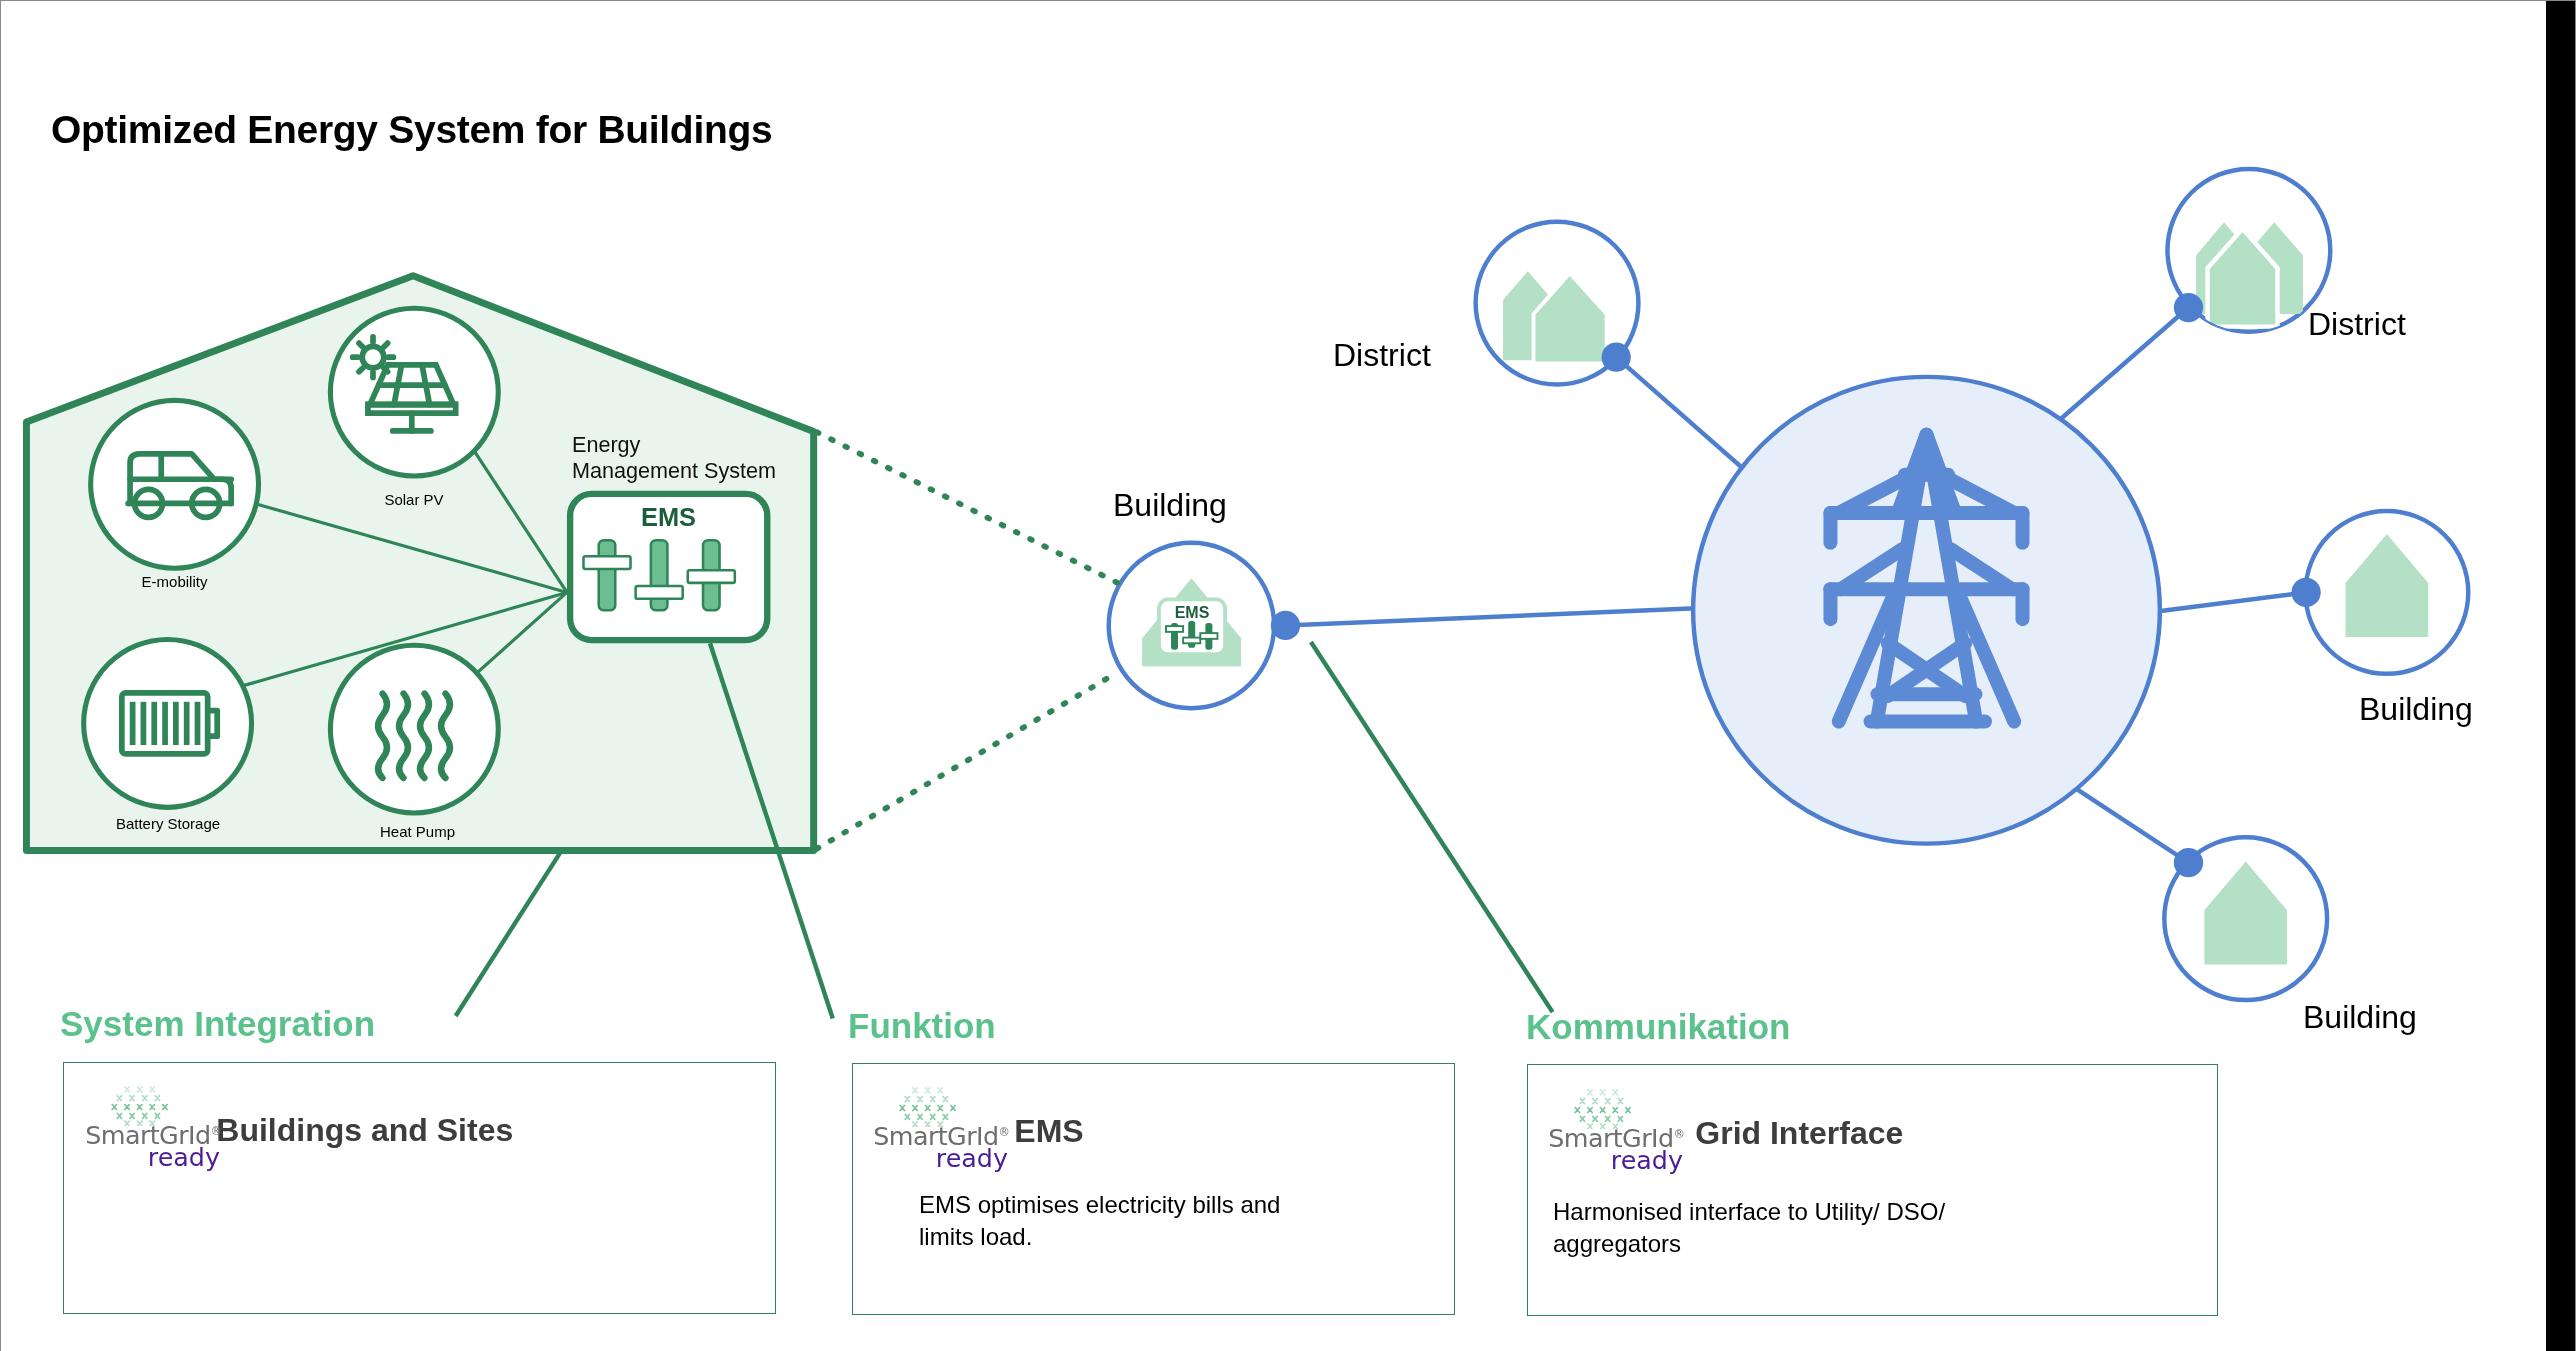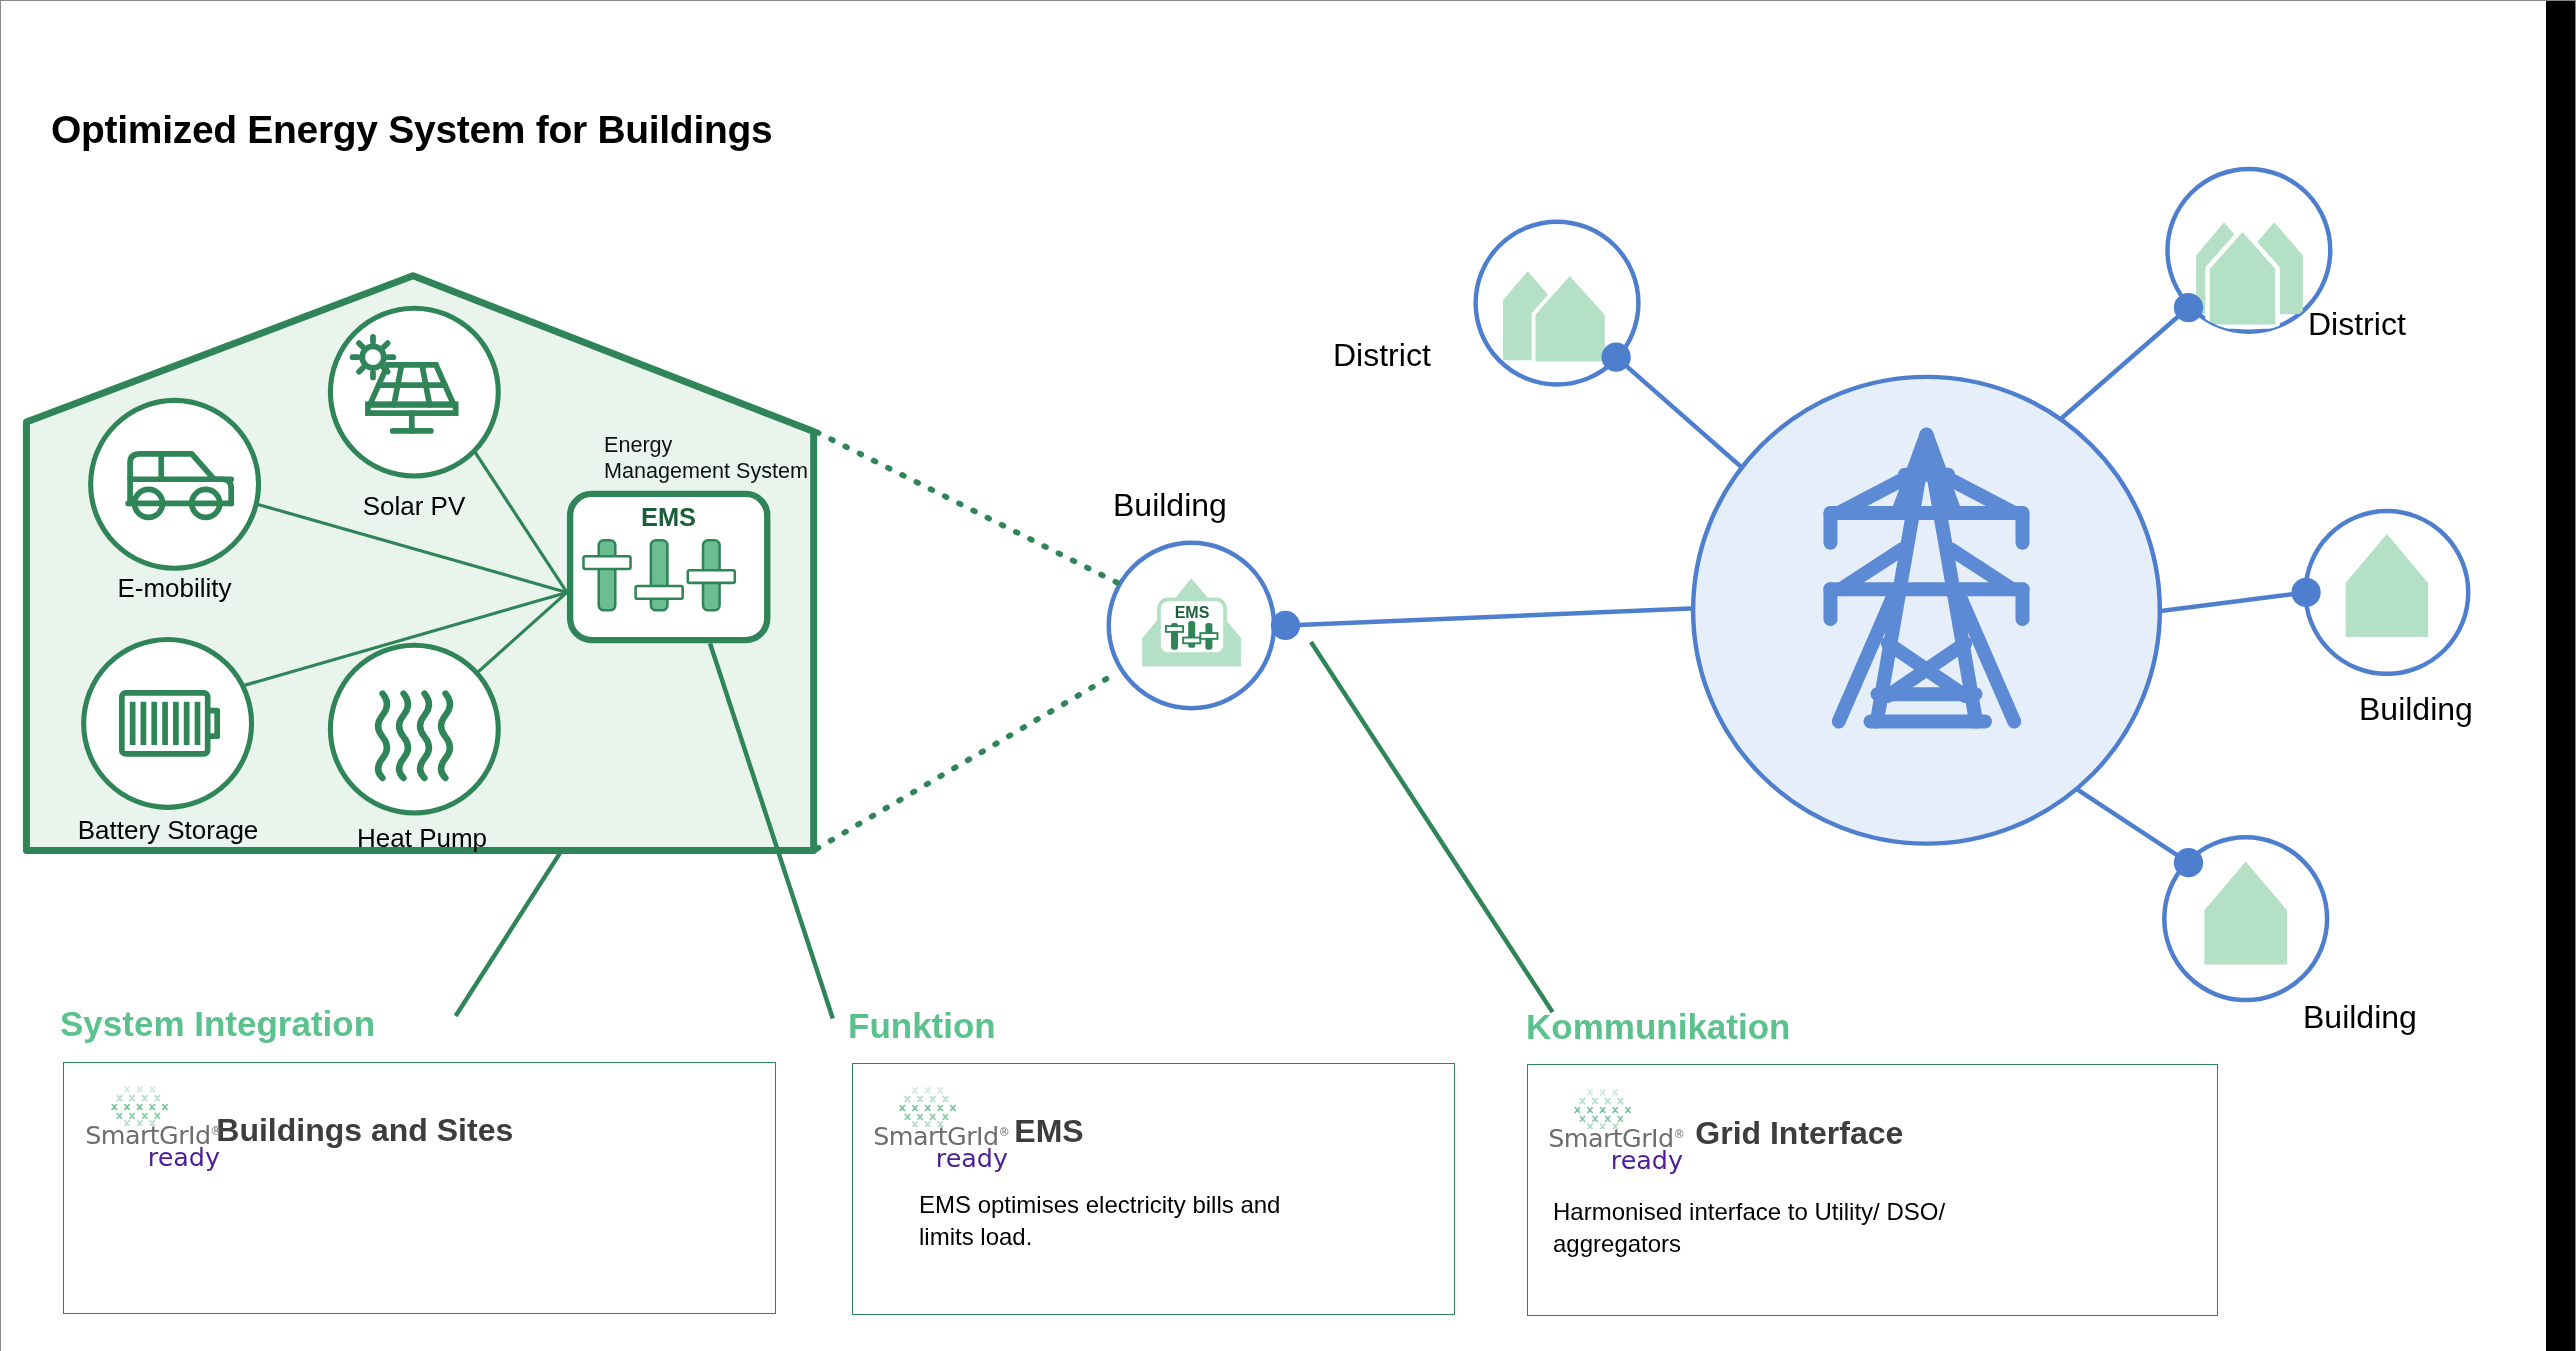--- a/index.html
+++ b/index.html
@@ -6,21 +6,21 @@
   body{width:2576px;height:1352px;font-family:"Liberation Sans",sans-serif;position:relative;overflow:hidden;}
   #root{position:absolute;inset:0;background:#ffffff;border:1.9px solid #8a8a8a;box-sizing:border-box;}
   #blackbar{position:absolute;top:0;right:0;width:29px;height:1352px;background:#000;}
   .svgwrap{position:absolute;top:0;left:0;width:2576px;height:1352px;}
   
   .h-title{position:absolute;font-weight:bold;color:#000;letter-spacing:-0.3px;}
   #title-left{left:50px;top:107px;font-size:39px;}
   #title-right{left:1545px;top:70px;font-size:39px;text-align:center;width:649px;line-height:1.12;}
   
   .node-label{position:absolute;color:#000;font-size:32px;white-space:nowrap;}
-  .small-label{position:absolute;color:#000;font-size:26px;white-space:nowrap;text-align:center;}
+  .small-label{position:absolute;color:#000;font-size:15px;white-space:nowrap;text-align:center;}
   .ems-caption{position:absolute;color:#111;font-size:21.6px;line-height:1.22;}
   .center-label{position:absolute;color:#000;font-weight:bold;font-size:33px;text-align:center;line-height:1.15;width:382px;}
   
   .card-title{position:absolute;font-weight:bold;font-size:35px;color:#5cc28d;white-space:nowrap;}
   .card{position:absolute;border:1.9px solid #2f8557;background:#fff;box-sizing:border-box;}
   .card-head{position:absolute;display:flex;align-items:center;}
   .card-h2{font-size:32px;font-weight:bold;color:#3d3d3d;white-space:nowrap;}
   .card-body{position:absolute;font-size:24px;color:#000;line-height:1.32;white-space:pre-line;}
   
   .sg-logo{position:relative;width:114px;height:95px;flex:0 0 auto;}
@@ -229,21 +229,21 @@
     </g>
   </svg>
 
   <div class="h-title" id="title-left">Optimized Energy System for Buildings</div>
 
   <div class="small-label" style="left:356px;top:490px;width:114px;">Solar PV</div>
   <div class="small-label" style="left:113px;top:572px;width:121px;">E-mobility</div>
   <div class="small-label" style="left:75px;top:814px;width:184px;">Battery Storage</div>
   <div class="small-label" style="left:356px;top:822px;width:121px;">Heat Pump</div>
 
-  <div class="ems-caption" style="left:571px;top:431px;margin-left:32px;">
+  <div class="ems-caption" style="left:571px;top:431px;">
     <span>Energy</span><br>
     <span>Management System</span>
   </div>
   <div style="position:absolute;left:569px;top:502px;width:197px;text-align:center;font-size:25.4px;font-weight:bold;color:#1b5e3a;">EMS</div>
 
   <div class="node-label" style="left:1112px;top:486px;">Building</div>
   <div style="position:absolute;left:1158px;top:603px;width:66px;text-align:center;font-size:16px;font-weight:bold;color:#1b5e3a;">EMS</div>
 
 
   <div class="node-label" style="left:1332px;top:336px;">District</div>

